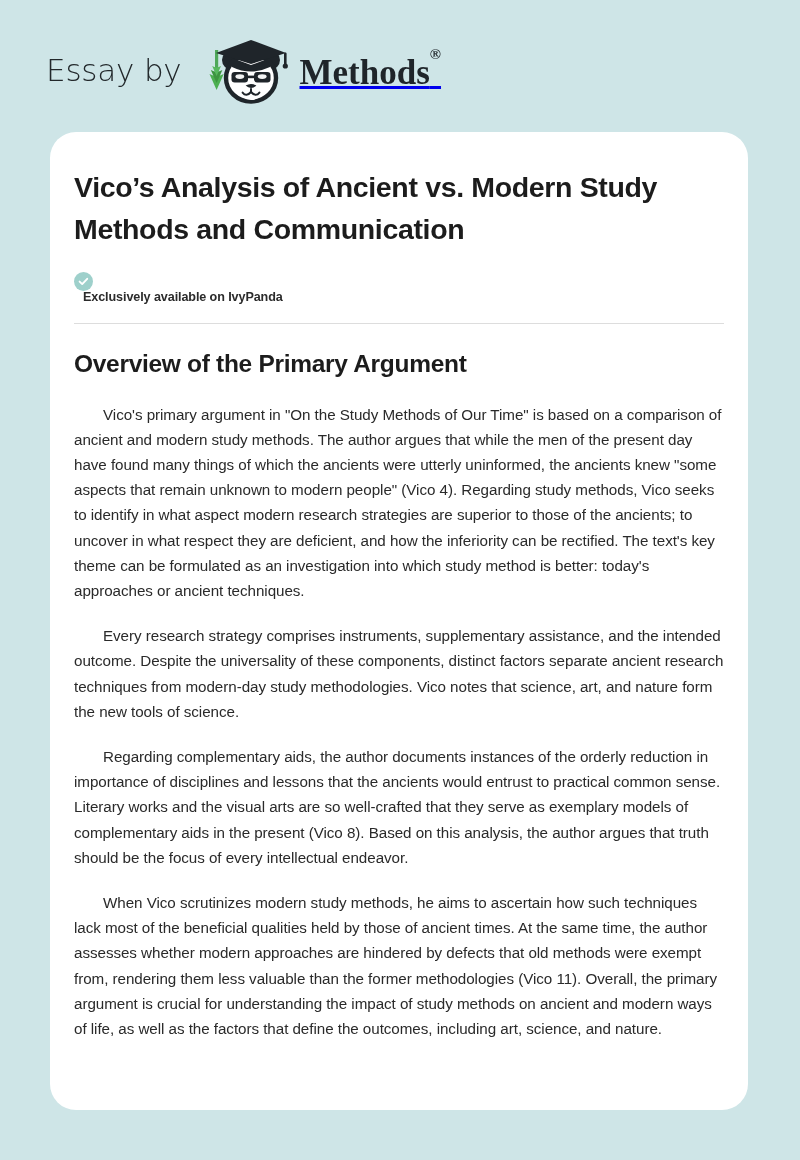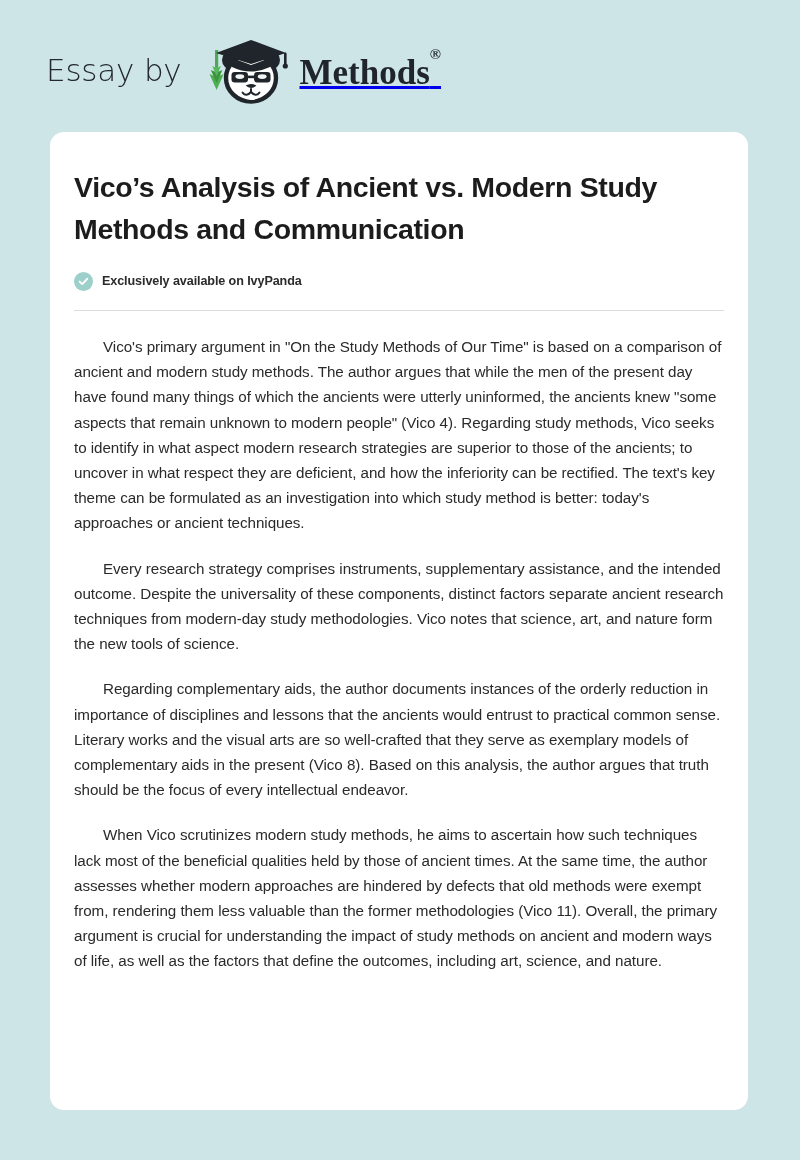--- a/index.html
+++ b/index.html
@@ -65,42 +65,43 @@
   }
 
   
   .essay-card {
     position: absolute;
     left: 50px;
     top: 132px;
     width: 698px;
     min-height: 978px;
     background: #ffffff;
-    border-radius: 14px;
+    border-radius: 26px;
     box-sizing: border-box;
     padding: 34px 24px 40px 24px;
   }
   .card-inner {
     padding: 0 0 0 0;
   }
 
   .essay-title {
     margin: 0;
     font-size: 28.5px;
     line-height: 42px;
     font-weight: bold;
     color: #1c1c1c;
     letter-spacing: -0.35px;
     max-width: 620px;
   }
 
   .exclusive-badge {
     display: flex;
-    align-items: center;
+    align-items: flex-start;
     margin-top: 22px;
+    flex-direction: column;
   }
   .check-circle {
     width: 19px;
     height: 19px;
     border-radius: 50%;
     background: #9ed0cb;
     display: flex;
     align-items: center;
     justify-content: center;
     flex: 0 0 auto;
@@ -195,20 +196,21 @@
       <span class="check-circle">
         <svg width="11" height="11" viewBox="0 0 11 11" xmlns="http://www.w3.org/2000/svg" aria-hidden="true">
           <path d="M1.6 5.6 L4.2 8.1 L9.2 2.8" fill="none" stroke="#ffffff" stroke-width="1.9" stroke-linecap="round" stroke-linejoin="round"></path>
         </svg>
       </span>
       <span class="exclusive-text">Exclusively available on IvyPanda</span>
     </div>
 
     <hr class="card-divider">
 
+    <h2 class="section-heading">Overview of the Primary Argument</h2>
 
     <p class="essay-paragraph">Vico's primary argument in "On the Study Methods of Our Time" is based on a comparison of ancient and modern study methods. The author argues that while the men of the present day have found many things of which the ancients were utterly uninformed, the ancients knew "some aspects that remain unknown to modern people" (Vico 4). Regarding study methods, Vico seeks to identify in what aspect modern research strategies are superior to those of the ancients; to uncover in what respect they are deficient, and how the inferiority can be rectified. The text's key theme can be formulated as an investigation into which study method is better: today's approaches or ancient techniques.</p>
     <p class="essay-paragraph">Every research strategy comprises instruments, supplementary assistance, and the intended outcome. Despite the universality of these components, distinct factors separate ancient research techniques from modern-day study methodologies. Vico notes that science, art, and nature form the new tools of science.</p>
     <p class="essay-paragraph">Regarding complementary aids, the author documents instances of the orderly reduction in importance of disciplines and lessons that the ancients would entrust to practical common sense. Literary works and the visual arts are so well-crafted that they serve as exemplary models of complementary aids in the present (Vico 8). Based on this analysis, the author argues that truth should be the focus of every intellectual endeavor.</p>
     <p class="essay-paragraph">When Vico scrutinizes modern study methods, he aims to ascertain how such techniques lack most of the beneficial qualities held by those of ancient times. At the same time, the author assesses whether modern approaches are hindered by defects that old methods were exempt from, rendering them less valuable than the former methodologies (Vico 11). Overall, the primary argument is crucial for understanding the impact of study methods on ancient and modern ways of life, as well as the factors that define the outcomes, including art, science, and nature.</p>
 
   </div>
 </article>
 
 </body></html>

